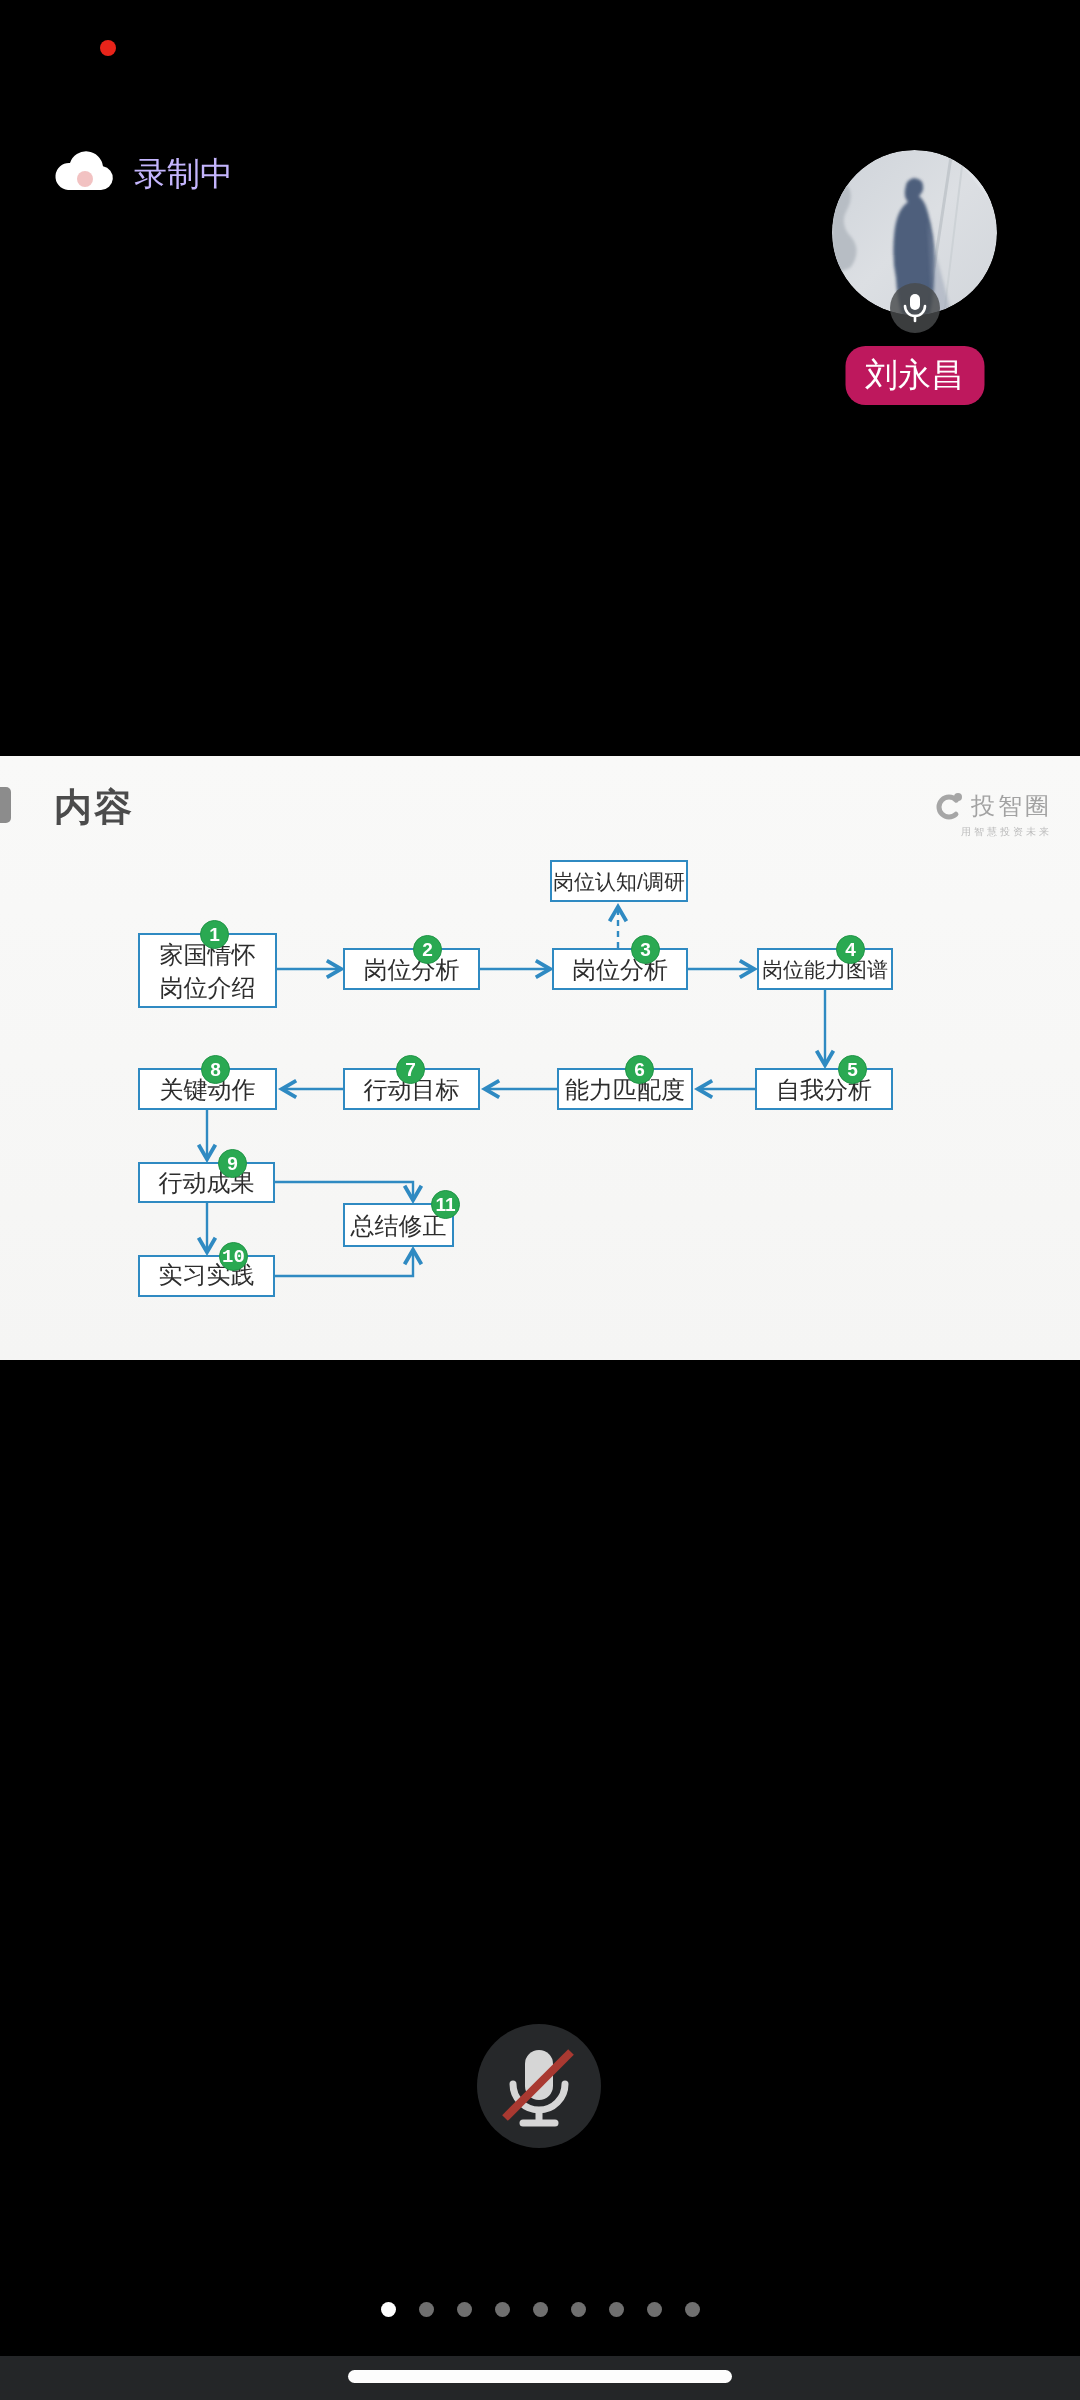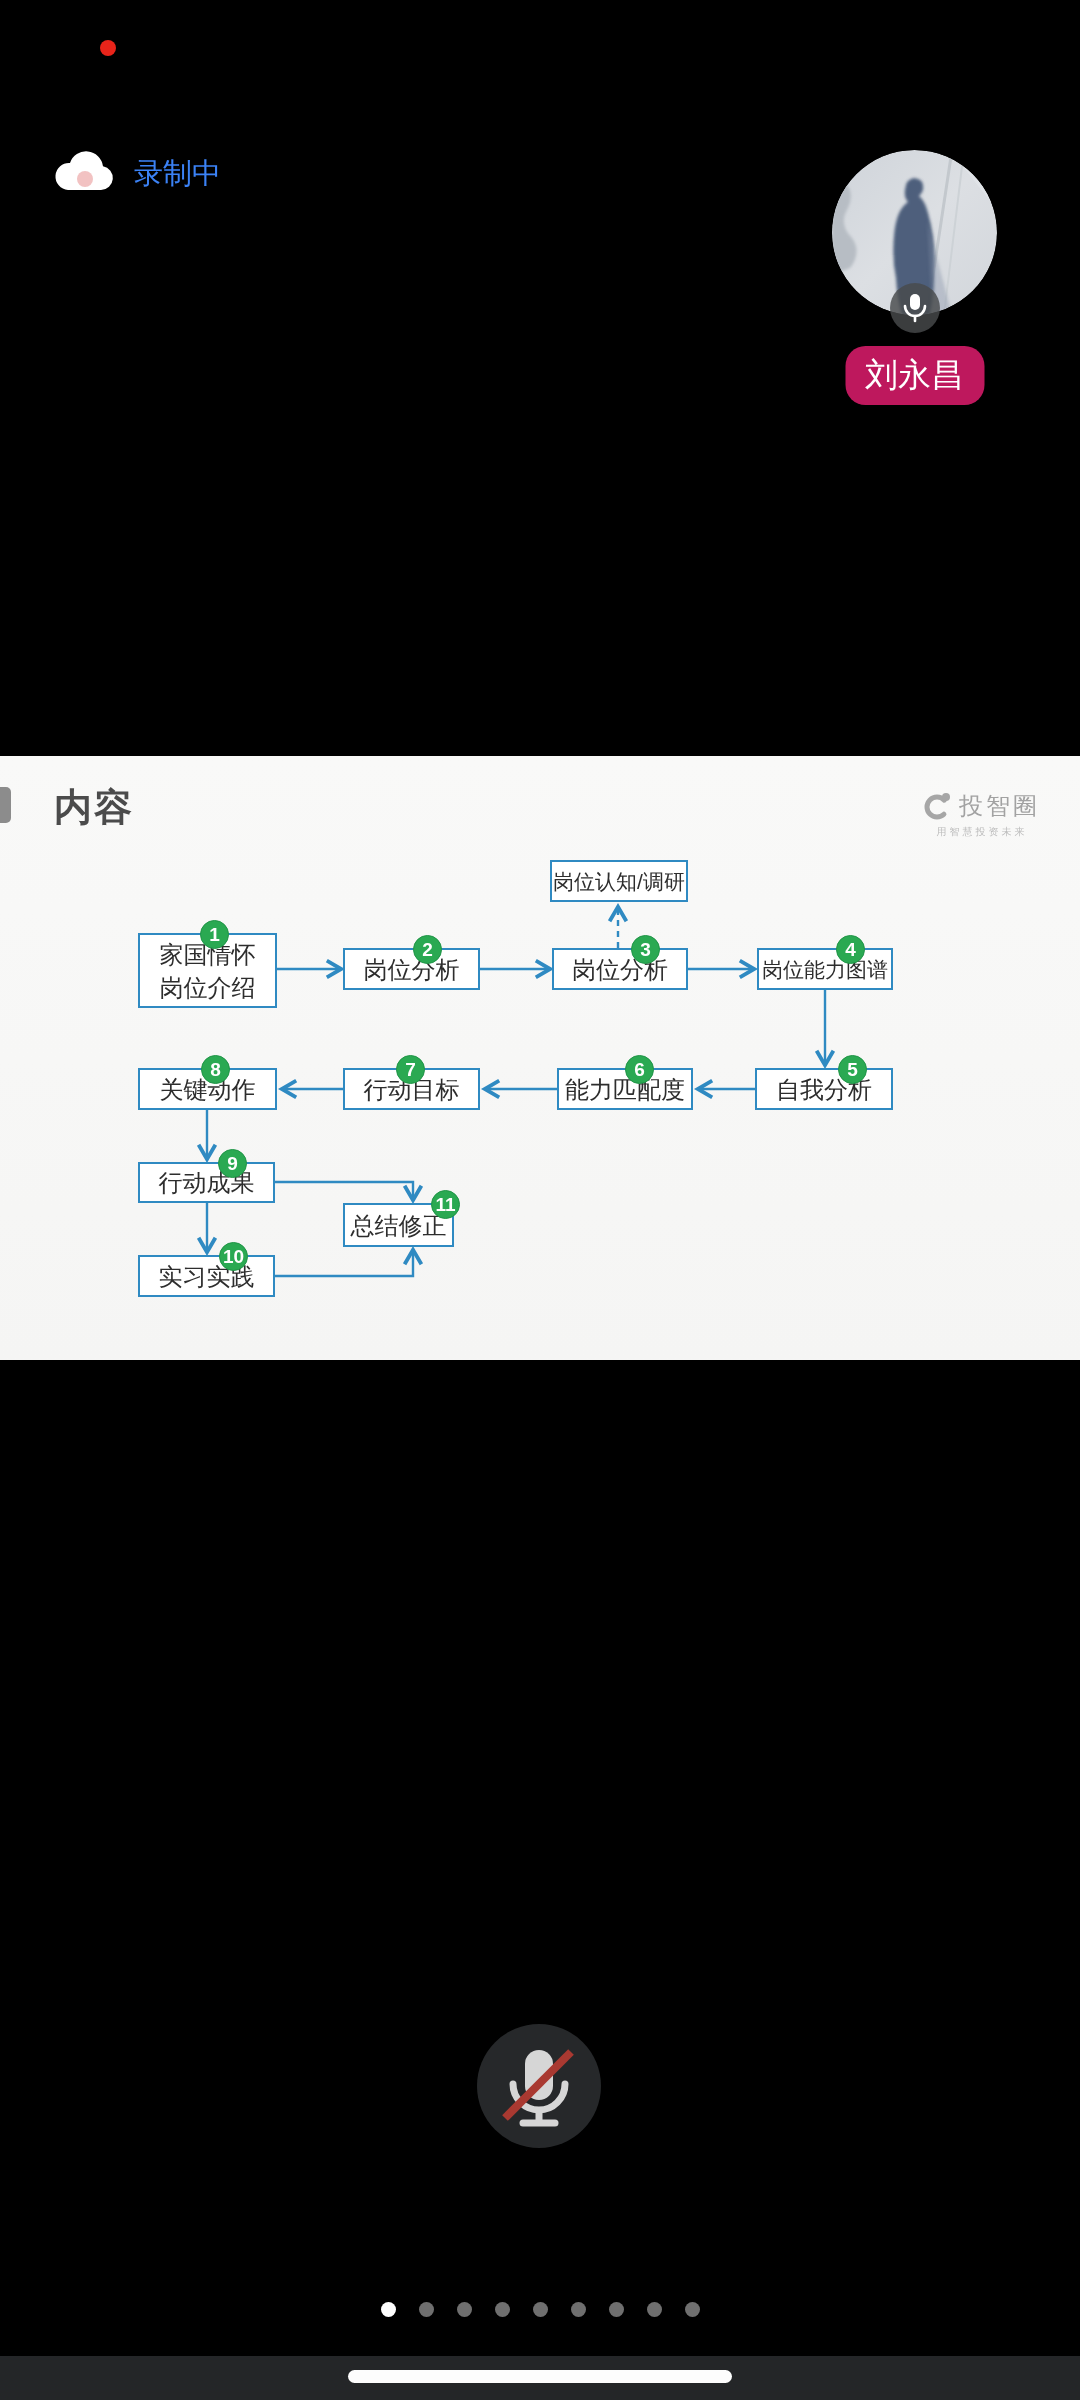--- a/index.html
+++ b/index.html
@@ -1,34 +1,34 @@
 <!DOCTYPE html>
 <html><head>
 <meta charset="utf-8">
 <style>
   html,body{margin:0;padding:0;background:#000;}
   .screen{position:relative;width:1080px;height:2400px;background:#000;overflow:hidden;
           font-family:"Liberation Sans","DejaVu Sans",sans-serif;}
   
   .rec-dot{position:absolute;left:100px;top:40px;width:16px;height:16px;border-radius:50%;background:#e8241a;}
   .rec-row{position:absolute;left:52px;top:150px;display:flex;align-items:center;gap:16px;}
-  .rec-label{color:#3b82f6;font-size:29px;font-weight:500;}
+  .rec-label{color:#c4b5fd;font-size:33px;font-weight:500;}
   
   .participant{position:absolute;left:832px;top:150px;width:165px;}
   .avatar{width:165px;height:165px;border-radius:50%;overflow:hidden;display:block;}
   .mic-badge{position:absolute;left:58px;top:133px;width:50px;height:50px;border-radius:50%;
              background:rgba(72,74,76,.82);display:flex;align-items:center;justify-content:center;}
   .name-pill{position:absolute;left:50%;transform:translateX(-50%);top:196px;background:#be185d;
              color:#fff;font-size:33px;padding:7px 20px;border-radius:20px;white-space:nowrap;}
   
   .slide{position:absolute;left:0;top:756px;width:1080px;height:604px;
          background:linear-gradient(180deg,#f9f9f8 0%,#f5f5f4 100%);}
   .accent-bar{position:absolute;left:0;top:31px;width:11px;height:36px;background:#8c8c8c;border-radius:0 5px 5px 0;}
   .slide-title{position:absolute;left:54px;top:26px;font-size:38px;font-weight:bold;color:#4b4b4b;letter-spacing:2px;}
-  .logo{position:absolute;right:40px;top:34px;text-align:center;}
+  .logo{position:absolute;right:28px;top:34px;text-align:right;}
   .logo-row{display:flex;align-items:center;gap:7px;}
   .logo-brand{font-size:24px;color:#a2a2a2;letter-spacing:3px;}
   .logo-tagline{margin-top:3px;font-size:10px;color:#bcbcbc;letter-spacing:3px;}
   
   .arrows{position:absolute;left:0;top:0;width:1080px;height:604px;}
   .node{position:absolute;background:#fff;border:2.5px solid #2f8ac2;box-sizing:border-box;
         display:flex;align-items:center;justify-content:center;}
   .node-label{font-size:24px;color:#2d2d2d;text-align:center;line-height:33px;white-space:pre-line;}
   .node-label.small{font-size:21px;}
   .badge{position:absolute;top:-15px;width:29px;height:29px;border-radius:50%;background:#2aa952;
@@ -171,21 +171,21 @@
     </div>
 
     <div class="node" style="left:138px;top:406px;width:137px;height:41px;">
       <span class="badge" style="left:78px;">9</span>
       <span class="node-label">行动成果</span>
     </div>
     <div class="node" style="left:343px;top:447px;width:111px;height:44px;">
       <span class="badge" style="left:86px;">11</span>
       <span class="node-label">总结修正</span>
     </div>
-    <div class="node" style="left:138px;top:499px;width:137px;height:42px;">
+    <div class="node" style="left:138px;top:499px;width:137px;height:42px;font-family:Liberation Mono, monospace;">
       <span class="badge" style="left:79px;">10</span>
       <span class="node-label">实习实践</span>
     </div>
   </div>
 
   <button class="mute-btn">
     <svg width="124" height="124" viewBox="0 0 124 124">
       <rect x="48" y="26" width="28" height="50" rx="14" fill="#d6d6d6"></rect>
       <path d="M36 60 a26 26 0 0 0 52 0" fill="none" stroke="#d6d6d6" stroke-width="7" stroke-linecap="round"></path>
       <line x1="62" y1="87" x2="62" y2="97" stroke="#d6d6d6" stroke-width="7"></line>

